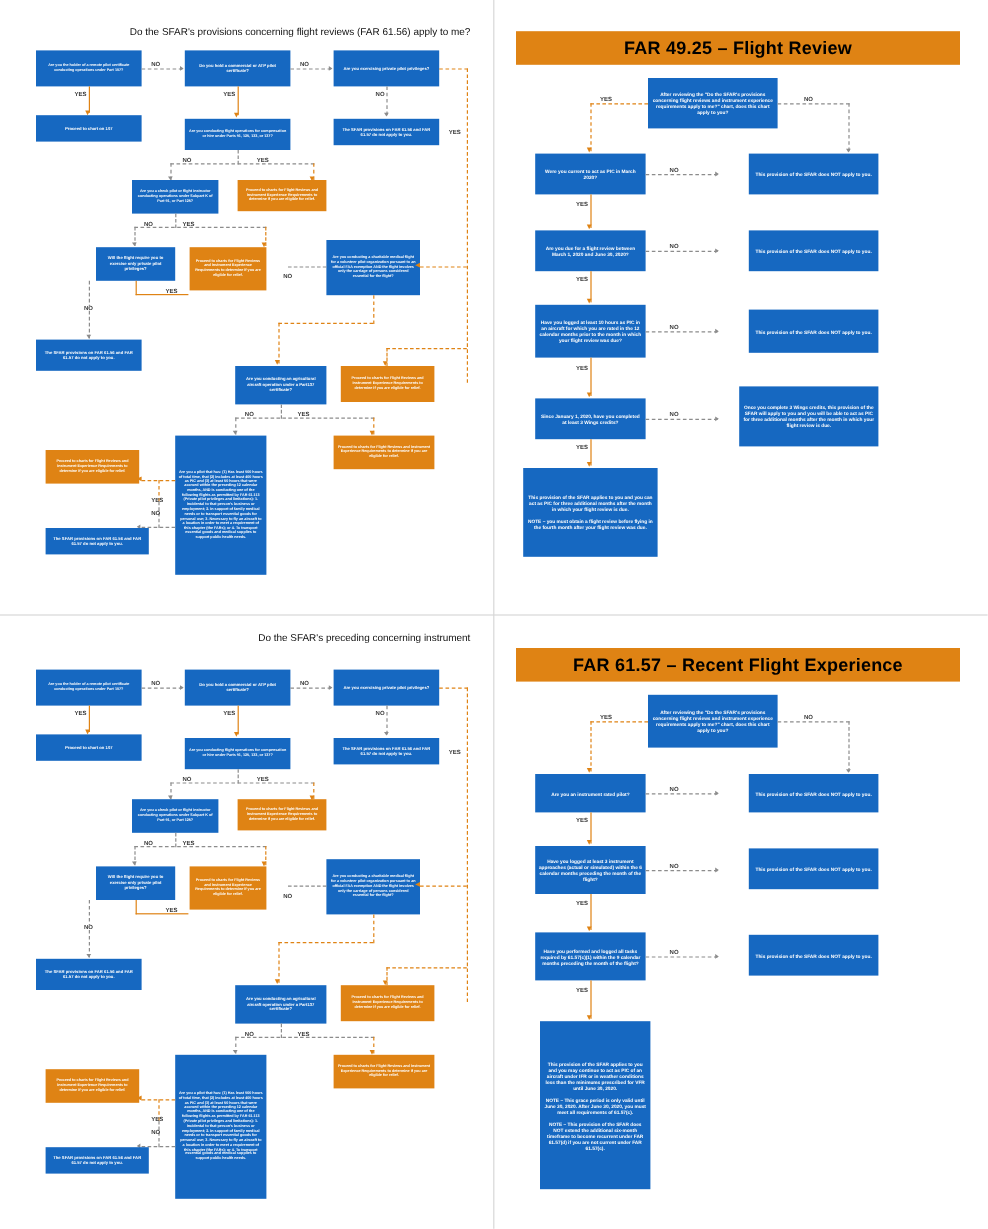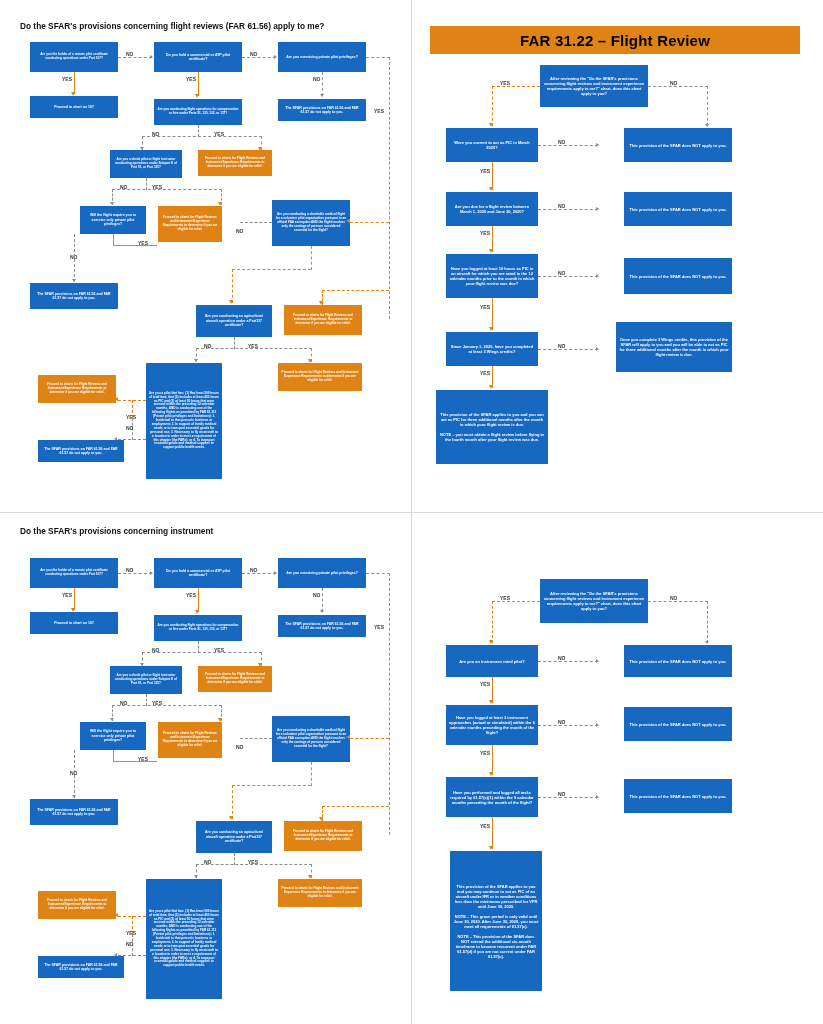--- a/index.html
+++ b/index.html
@@ -13,21 +13,21 @@
   .divider-v{position:absolute;left:411px;top:0;width:1px;height:1024px;background:#d8d8d8;}
   .divider-h{position:absolute;left:0;top:512px;width:823px;height:1px;background:#d8d8d8;}
 
   .quad{position:absolute;overflow:hidden;}
   .q-tl{left:0;top:0;width:411px;height:512px;}
   .q-tr{left:412px;top:0;width:411px;height:512px;}
   .q-bl{left:0;top:513px;width:411px;height:511px;}
   .q-br{left:412px;top:513px;width:411px;height:511px;}
 
   .chart-title{
-    position:absolute;text-align:left;font-weight:bold;
+    position:absolute;text-align:right;font-weight:normal;
     font-size:8.3px;line-height:13px;color:#111;
   }
   .banner{
     position:absolute;background:#DF8314;display:flex;
     align-items:center;justify-content:center;
     font-size:15px;font-weight:bold;color:#000;letter-spacing:.2px;
   }
 
   .node{
     position:absolute;box-sizing:border-box;
@@ -210,21 +210,21 @@
 
     <div class="node orange f3" style="left:38px;top:375px;width:78px;height:28px;">
       <span>Proceed to charts for Flight Reviews and Instrument Experience Requirements to determine if you are eligible for relief.</span>
     </div>
     <div class="node blue f35" style="left:38px;top:440px;width:86px;height:22px;">
       <span>The SFAR provisions on FAR 61.56 and FAR 61.57 do not apply to you.</span>
     </div>
   </div>
 
   <div class="quad q-tr">
-    <div class="banner" style="left:18px;top:26px;width:370px;height:28px;">FAR 31.22 – Flight Review</div>
+    <div class="banner" style="left:18px;top:26px;width:370px;height:28px;">FAR 49.25 – Flight Review</div>
 
     <div class="node blue f4" style="left:128px;top:65px;width:108px;height:42px;">
       <span>After reviewing the "Do the SFAR's provisions concerning flight reviews and instrument experience requirements apply to me?" chart, does this chart apply to you?</span>
     </div>
 
     <div class="ln h-dash-o" style="left:80px;top:86px;width:48px;"></div>
     <div class="ln v-dash-o" style="left:80px;top:86px;height:40px;"></div>
     <div class="arr arr-d-o" style="left:77.4px;top:123px;"></div>
     <div class="lbl" style="left:88px;top:80px;">YES</div>
 
@@ -290,21 +290,21 @@
     <div class="lbl" style="left:68px;top:370px;">YES</div>
 
     <div class="node blue f4" style="left:24px;top:390px;width:112px;height:74px;white-space:pre-line;">
       <span>This provision of the SFAR applies to you and you can act as PIC for three additional months after the month in which your flight review is due.
 
 NOTE – you must obtain a flight review before flying in the fourth month after your flight review was due.</span>
     </div>
   </div>
 
   <div class="quad q-bl">
-    <div class="chart-title" style="left:20px;top:12px;width:372px;">Do the SFAR's provisions concerning  instrument</div>
+    <div class="chart-title" style="left:20px;top:12px;width:372px;">Do the SFAR's preceding concerning  instrument</div>
 
     <div class="node blue f3" style="left:30px;top:45px;width:88px;height:30px;">
       <span>Are you the holder of a remote pilot certificate conducting operations under Part 107?</span>
     </div>
     <div class="ln h-dash" style="left:118px;top:60px;width:34px;"></div>
     <div class="arr arr-r-g" style="left:150px;top:57.5px;"></div>
     <div class="lbl" style="left:126px;top:54px;">NO</div>
 
     <div class="node blue f35" style="left:154px;top:45px;width:88px;height:30px;">
       <span>Do you hold a commercial or ATP pilot certificate?</span>
@@ -434,20 +434,21 @@
 
     <div class="node orange f3" style="left:38px;top:378px;width:78px;height:28px;">
       <span>Proceed to charts for Flight Reviews and Instrument Experience Requirements to determine if you are eligible for relief.</span>
     </div>
     <div class="node blue f35" style="left:38px;top:443px;width:86px;height:22px;">
       <span>The SFAR provisions on FAR 61.56 and FAR 61.57 do not apply to you.</span>
     </div>
   </div>
 
   <div class="quad q-br">
+    <div class="banner" style="left:18px;top:27px;width:370px;height:28px;">FAR 61.57 – Recent Flight Experience</div>
 
     <div class="node blue f4" style="left:128px;top:66px;width:108px;height:44px;">
       <span>After reviewing the "Do the SFAR's provisions concerning flight reviews and instrument experience requirements apply to me?" chart, does this chart apply to you?</span>
     </div>
 
     <div class="ln h-dash-o" style="left:80px;top:88px;width:48px;"></div>
     <div class="ln v-dash-o" style="left:80px;top:88px;height:42px;"></div>
     <div class="arr arr-d-o" style="left:77.4px;top:127px;"></div>
     <div class="lbl" style="left:88px;top:82px;">YES</div>
 

